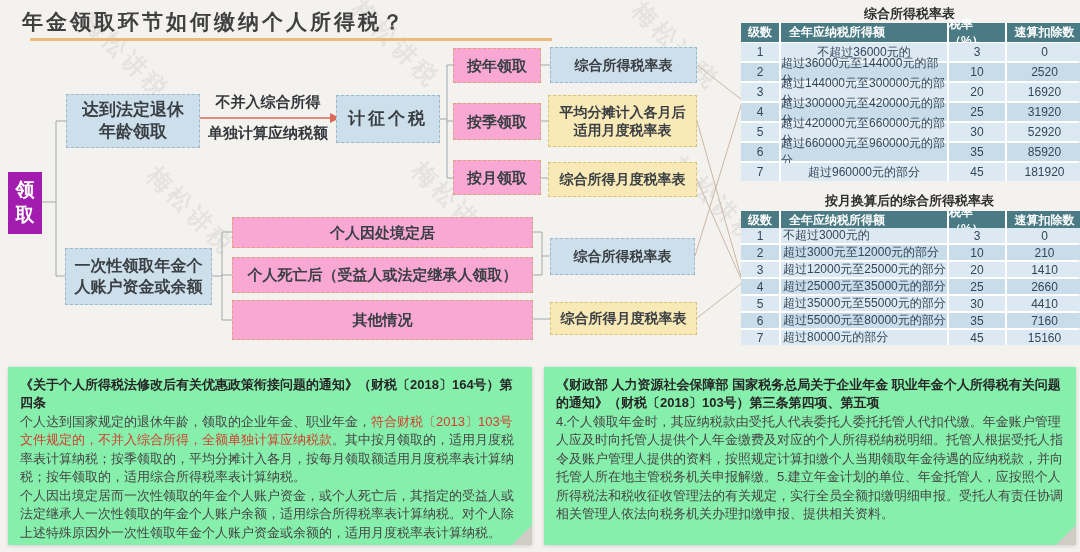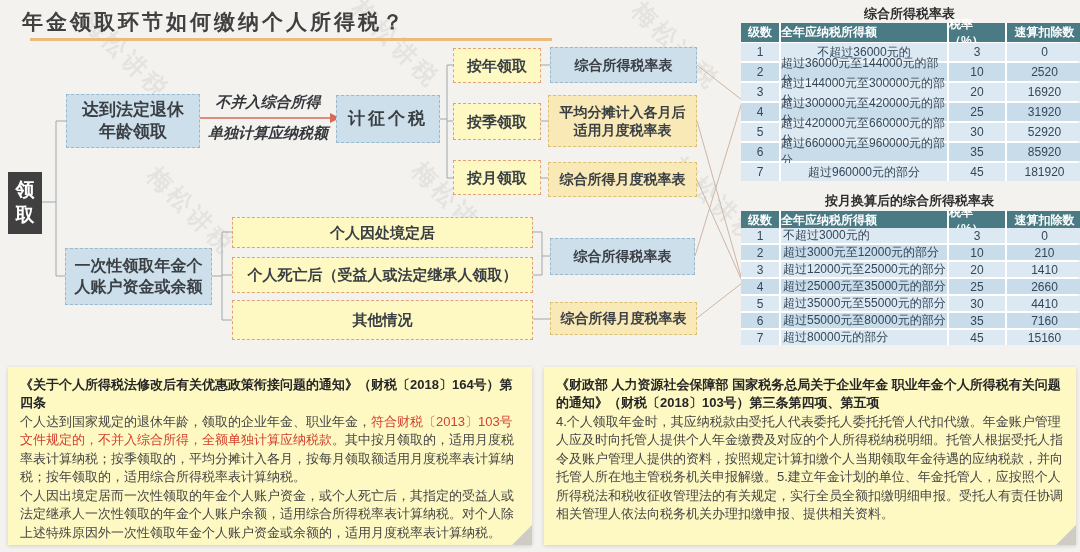--- a/index.html
+++ b/index.html
@@ -9,44 +9,44 @@
   .wm { position:absolute; color:#8a8f8d; opacity:.14; font-size:24px; font-weight:bold;
         transform:rotate(45deg); letter-spacing:4px; white-space:nowrap; pointer-events:none; }
 
   .page-title { position:absolute; left:22px; top:8px; font-size:21px; font-weight:bold;
         color:#404040; letter-spacing:3px; }
   .title-underline { position:absolute; left:30px; top:38px; width:522px; height:3px; background:#ecb97e; }
 
   .fbox { position:absolute; display:flex; align-items:center; justify-content:center;
         text-align:center; color:#3a3f44; font-weight:600; line-height:1.3; }
   .blue   { background:#cddfeb; border:1.5px dashed #9bb9cd; }
-  .salmon { background:#fef9c3; border:1.5px dashed #dea27f; }
+  .salmon { background:#f9a8d4; border:1.5px dashed #dea27f; }
   .yellow { background:#f8e9b6; border:1.5px dashed #d9c178; }
-  .teal   { background:#404040; color:#ffffff; border:none; }
-
-  .arrow-label { position:absolute; text-align:center; font-size:15px; font-weight:bold; color:#34383c;font-style:italic; }
+  .teal   { background:#a21caf; color:#ffffff; border:none; }
+
+  .arrow-label { position:absolute; text-align:center; font-size:15px; font-weight:bold; color:#34383c; }
 
   svg.connectors { position:absolute; left:0; top:0; width:1080px; height:552px; }
 
   .tbl-title { position:absolute; width:337px; text-align:center; font-size:13px; font-weight:bold; color:#2f2f2f; }
   .tbl { position:absolute; left:741px; width:337px; display:grid;
         grid-template-columns:38px 166px 56px 75px; gap:2px; background:#ffffff; }
   .tbl .th { background:#4a7a83; color:#ffffff; font-size:12px; font-weight:bold;
         display:flex; align-items:center; justify-content:center; }
-  .tbl .th.c1 { justify-content:flex-start; }
+  .tbl .th.c1 { justify-content:flex-start; padding-left:8px; }
   .tbl .td { font-size:12px; color:#33475a; display:flex; align-items:center; justify-content:center; }
   .tbl.t1 { top:23px; grid-auto-rows:18px; }
   .tbl.t1 .th { height:19px; }
   .tbl.t2 { top:211px; grid-auto-rows:15px; }
   .tbl.t2 .th { height:19px; }
   .tbl.t2 .td.c1 { justify-content:flex-start; padding-left:2px; }
   .tbl .td.odd  { background:#dce9f2; }
   .tbl .td.even { background:#c9dcea; }
 
-  .note-card { position:absolute; top:367px; height:178px; background:#fef9c3;
+  .note-card { position:absolute; top:367px; height:178px; background:#86efac;
         box-shadow:0 1px 4px rgba(0,0,0,.15); padding:9px 12px 8px 12px;
         font-size:13px; line-height:1.42; color:#454545; }
   .note-card .fold { position:absolute; bottom:0; right:0; width:0; height:0;
         border-bottom:20px solid #cfccc5; border-left:20px solid transparent; }
   .note-title { font-weight:bold; color:#262626; }
   .note-red { color:#d2402e; }
   .note-p { margin-top:0; }
 </style>
 </head>
 <body>

